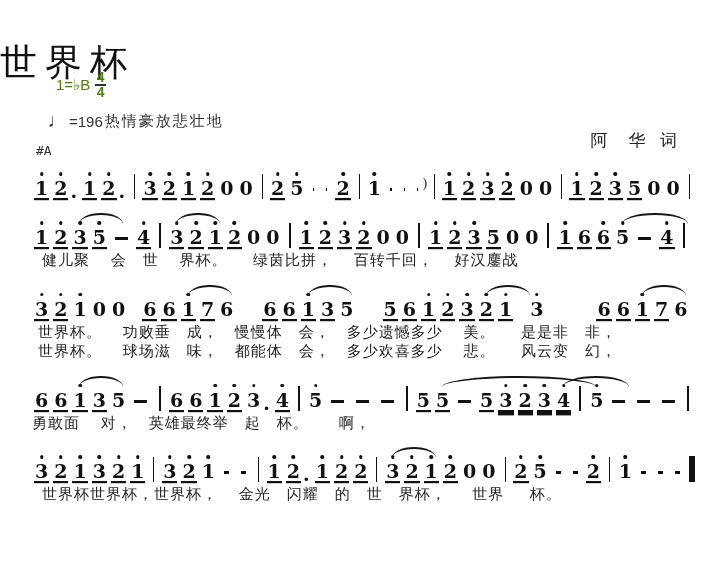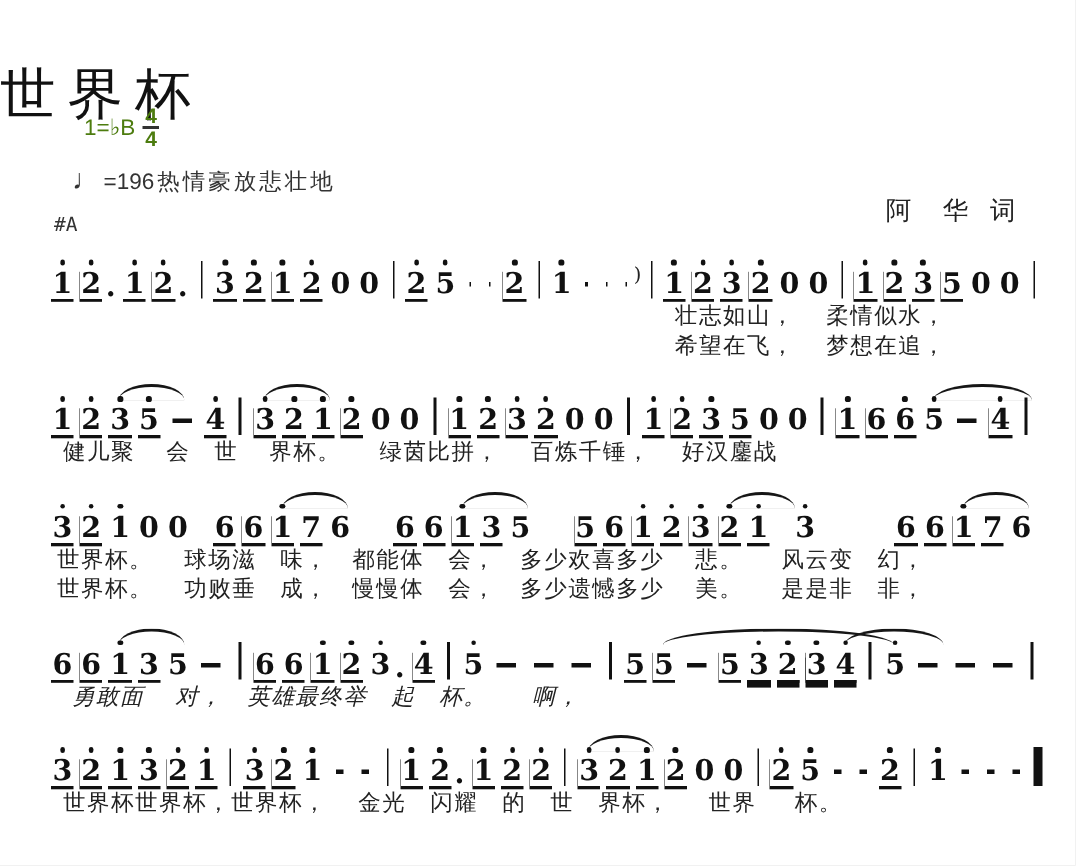--- a/index.html
+++ b/index.html
@@ -72,21 +72,21 @@
   .finalbar:after{content:"";position:absolute;right:0;top:0;bottom:0;width:6px;background:#111;}
   .lyr{
     margin-top:3px;
     font-family:"Liberation Serif","DejaVu Serif",serif;
     font-size:15px;line-height:19.5px;color:#222;
     white-space:pre;letter-spacing:1px;
   }
   .mline.l0 .lyr{margin-left:418px;}
   .mline.l1 .lyr{margin-left:10px;}
   .mline.l2 .lyr{margin-left:6px;}
-  .mline.l3 .lyr{margin-left:16px;font-style:italic;}
+  .mline.l3 .lyr{}
   .mline.l4 .lyr{margin-left:10px;}
 </style>
 </head>
 <body>
 
 <div class="page">
   <div class="title">世界杯</div>
 
   <div class="credits">
     <div>阿　华  词</div>
@@ -146,21 +146,20 @@
           <span class="note"><span class="ch">0</span></span>
           <span class="bar"></span>
           <span class="note u1"><span class="ch">1</span><span class="oct"></span></span>
           <span class="note u1"><span class="ch">2</span><span class="oct"></span></span>
           <span class="note u1"><span class="ch">3</span><span class="oct"></span></span>
           <span class="note u1"><span class="ch">5</span></span>
           <span class="note"><span class="ch">0</span></span>
           <span class="note"><span class="ch">0</span></span>
           <span class="bar"></span>
         </div>
-        <div class="lyr"><div>壮志如山，　 柔情似水，</div><div>希望在飞，　 梦想在追，</div></div>
       </div>
       <div class="mline l1">
         <div class="notes">
           <span class="note u1"><span class="ch">1</span><span class="oct"></span></span>
           <span class="note u1"><span class="ch">2</span><span class="oct"></span></span>
           <span class="note u1"><span class="ch">3</span><span class="oct"></span><span class="arc" style="width: 44px;"></span></span>
           <span class="note u1"><span class="ch">5</span><span class="oct"></span></span>
           <span class="dash"></span>
           <span class="note u1"><span class="ch">4</span><span class="oct"></span></span>
           <span class="bar"></span>
@@ -186,21 +185,21 @@
           <span class="note"><span class="ch">0</span></span>
           <span class="bar"></span>
           <span class="note u1"><span class="ch">1</span><span class="oct"></span></span>
           <span class="note u1"><span class="ch">6</span></span>
           <span class="note u1"><span class="ch">6</span><span class="oct"></span></span>
           <span class="note"><span class="ch">5</span><span class="oct"></span><span class="arc" style="width: 66px;"></span></span>
           <span class="dash"></span>
           <span class="note u1"><span class="ch">4</span><span class="oct"></span></span>
           <span class="bar"></span>
         </div>
-        <div class="lyr"><div>健儿聚　 会　世　 界杯。　  绿茵比拼，　 百炼千锤，　 好汉鏖战</div></div>
+        <div class="lyr"><div>健儿聚　 会　世　 界杯。　  绿茵比拼，　 百转千回，　 好汉鏖战</div></div>
       </div>
       <div class="mline l2">
         <div class="notes">
           <span class="note u1"><span class="ch">3</span><span class="oct"></span></span>
           <span class="note u1"><span class="ch">2</span><span class="oct"></span></span>
           <span class="note"><span class="ch">1</span><span class="oct"></span></span>
           <span class="note"><span class="ch">0</span></span>
           <span class="note"><span class="ch">0</span></span>
           <span class="bar"></span>
           <span class="note u1"><span class="ch">6</span></span>
@@ -231,21 +230,21 @@
           <span class="dash"></span>
           <span class="bar"></span>
           <span class="note u1"><span class="ch">6</span></span>
           <span class="note u1"><span class="ch">6</span></span>
           <span class="note u1"><span class="ch">1</span><span class="oct"></span><span class="arc" style="width: 44px;"></span></span>
           <span class="note u1"><span class="ch">7</span></span>
           <span class="note"><span class="ch">6</span></span>
           <span class="dash"></span>
           <span class="bar"></span>
         </div>
-        <div class="lyr"><div>世界杯。　 球场滋　味，　都能体　会，　多少欢喜多少　 悲。　  风云变　幻，</div><div>世界杯。　 功败垂　成，　慢慢体　会，　多少遗憾多少　 美。　  是是非　非，</div></div>
+        <div class="lyr"><div>世界杯。　 功败垂　成，　慢慢体　会，　多少遗憾多少　 美。　  是是非　非，</div><div>世界杯。　 球场滋　味，　都能体　会，　多少欢喜多少　 悲。　  风云变　幻，</div></div>
       </div>
       <div class="mline l3">
         <div class="notes">
           <span class="note u1"><span class="ch">6</span></span>
           <span class="note u1"><span class="ch">6</span></span>
           <span class="note u1"><span class="ch">1</span><span class="oct"></span><span class="arc" style="width: 44px;"></span></span>
           <span class="note u1"><span class="ch">3</span></span>
           <span class="note"><span class="ch">5</span></span>
           <span class="dash"></span>
           <span class="bar"></span>

